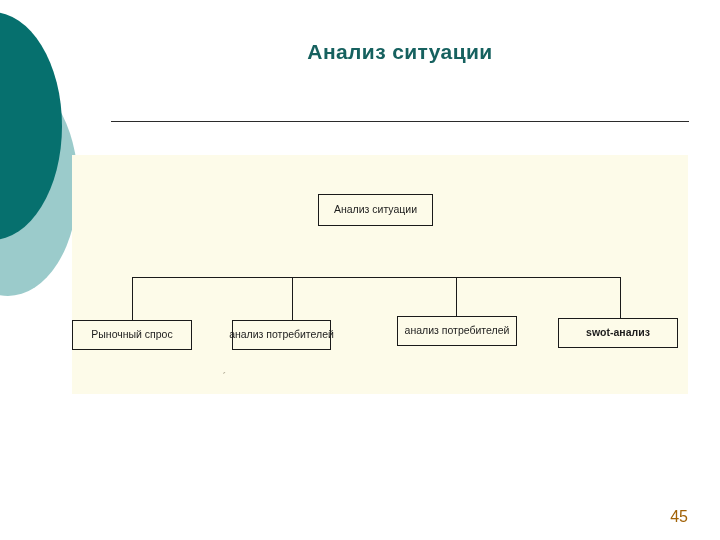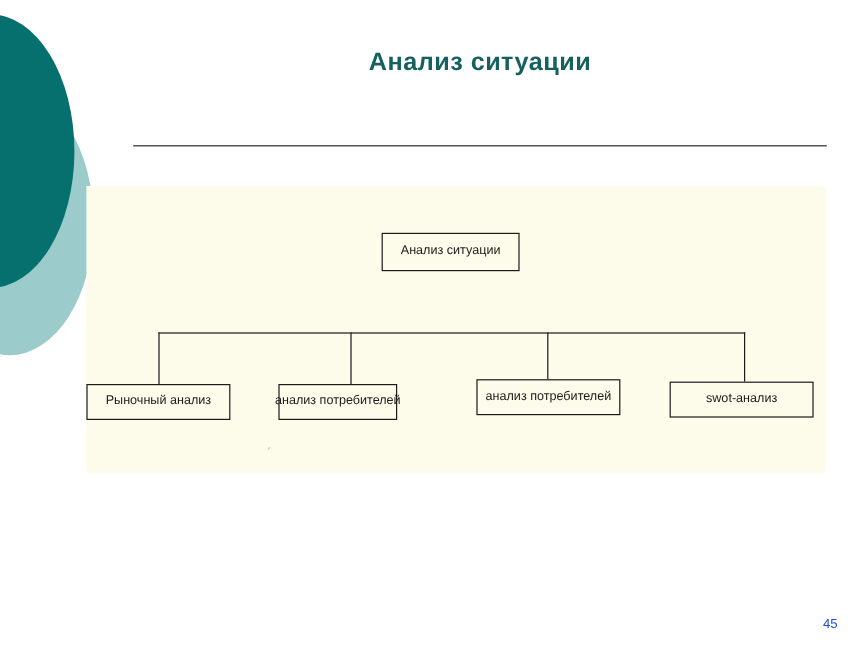--- a/index.html
+++ b/index.html
@@ -95,21 +95,21 @@
     font-size: 10.5px;
     color: #1C1C1C;
     text-align: center;
     line-height: 1.1;
     white-space: nowrap;
   }
   .node-root  { left: 318px; top: 194px; width: 115px; height: 32px; }
   .node-c0    { left: 72px;  top: 320px; width: 120px; height: 30px; }
   .node-c1    { left: 232px; top: 320px; width: 99px; height: 30px; }
   .node-c2    { left: 397px; top: 316px; width: 120px; height: 30px; }
-  .node-c3    { left: 558px; top: 318px; width: 120px; height: 30px; }
+  .node-c3    { left: 558px; top: 318px; width: 120px; height: 30px; font-weight: bold; }
 
   .bus {
     position: absolute;
     left: 132px;
     top: 277px;
     width: 489px;
     height: 0;
     border-top: 1.6px solid #1A1A1A;
   }
   .drop {
@@ -129,24 +129,24 @@
     width: 10px;
     height: 14px;
     font-size: 12px;
     color: #BDB8A4;
     line-height: 1;
   }
 
   
   .page-number {
     position: absolute;
-    right: 22px;
+    right: 32px;
     bottom: 14px;
-    font-size: 11px;
-    color: #1d4ed8;
+    font-size: 16px;
+    color: #a16207;
     z-index: 5;
   }
 </style>
 </head>
 <body>
 
 <div id="slide">
 
   <div class="deco-light"></div>
   <div class="deco-dark"></div>
@@ -161,21 +161,21 @@
 
     <div class="node node-root">Анализ ситуации</div>
 
     <div class="bus"></div>
 
     <div class="drop drop-0"></div>
     <div class="drop drop-1"></div>
     <div class="drop drop-2"></div>
     <div class="drop drop-3"></div>
 
-    <div class="node node-c0">Рыночный анализ</div>
+    <div class="node node-c0">Рыночный спрос</div>
     <div class="node node-c1">анализ потребителей</div>
     <div class="node node-c2">анализ потребителей</div>
     <div class="node node-c3">swot-анализ</div>
 
     <div class="stray-mark">ˊ</div>
   </div>
 
   <div class="page-number">45</div>
 </div>
 

